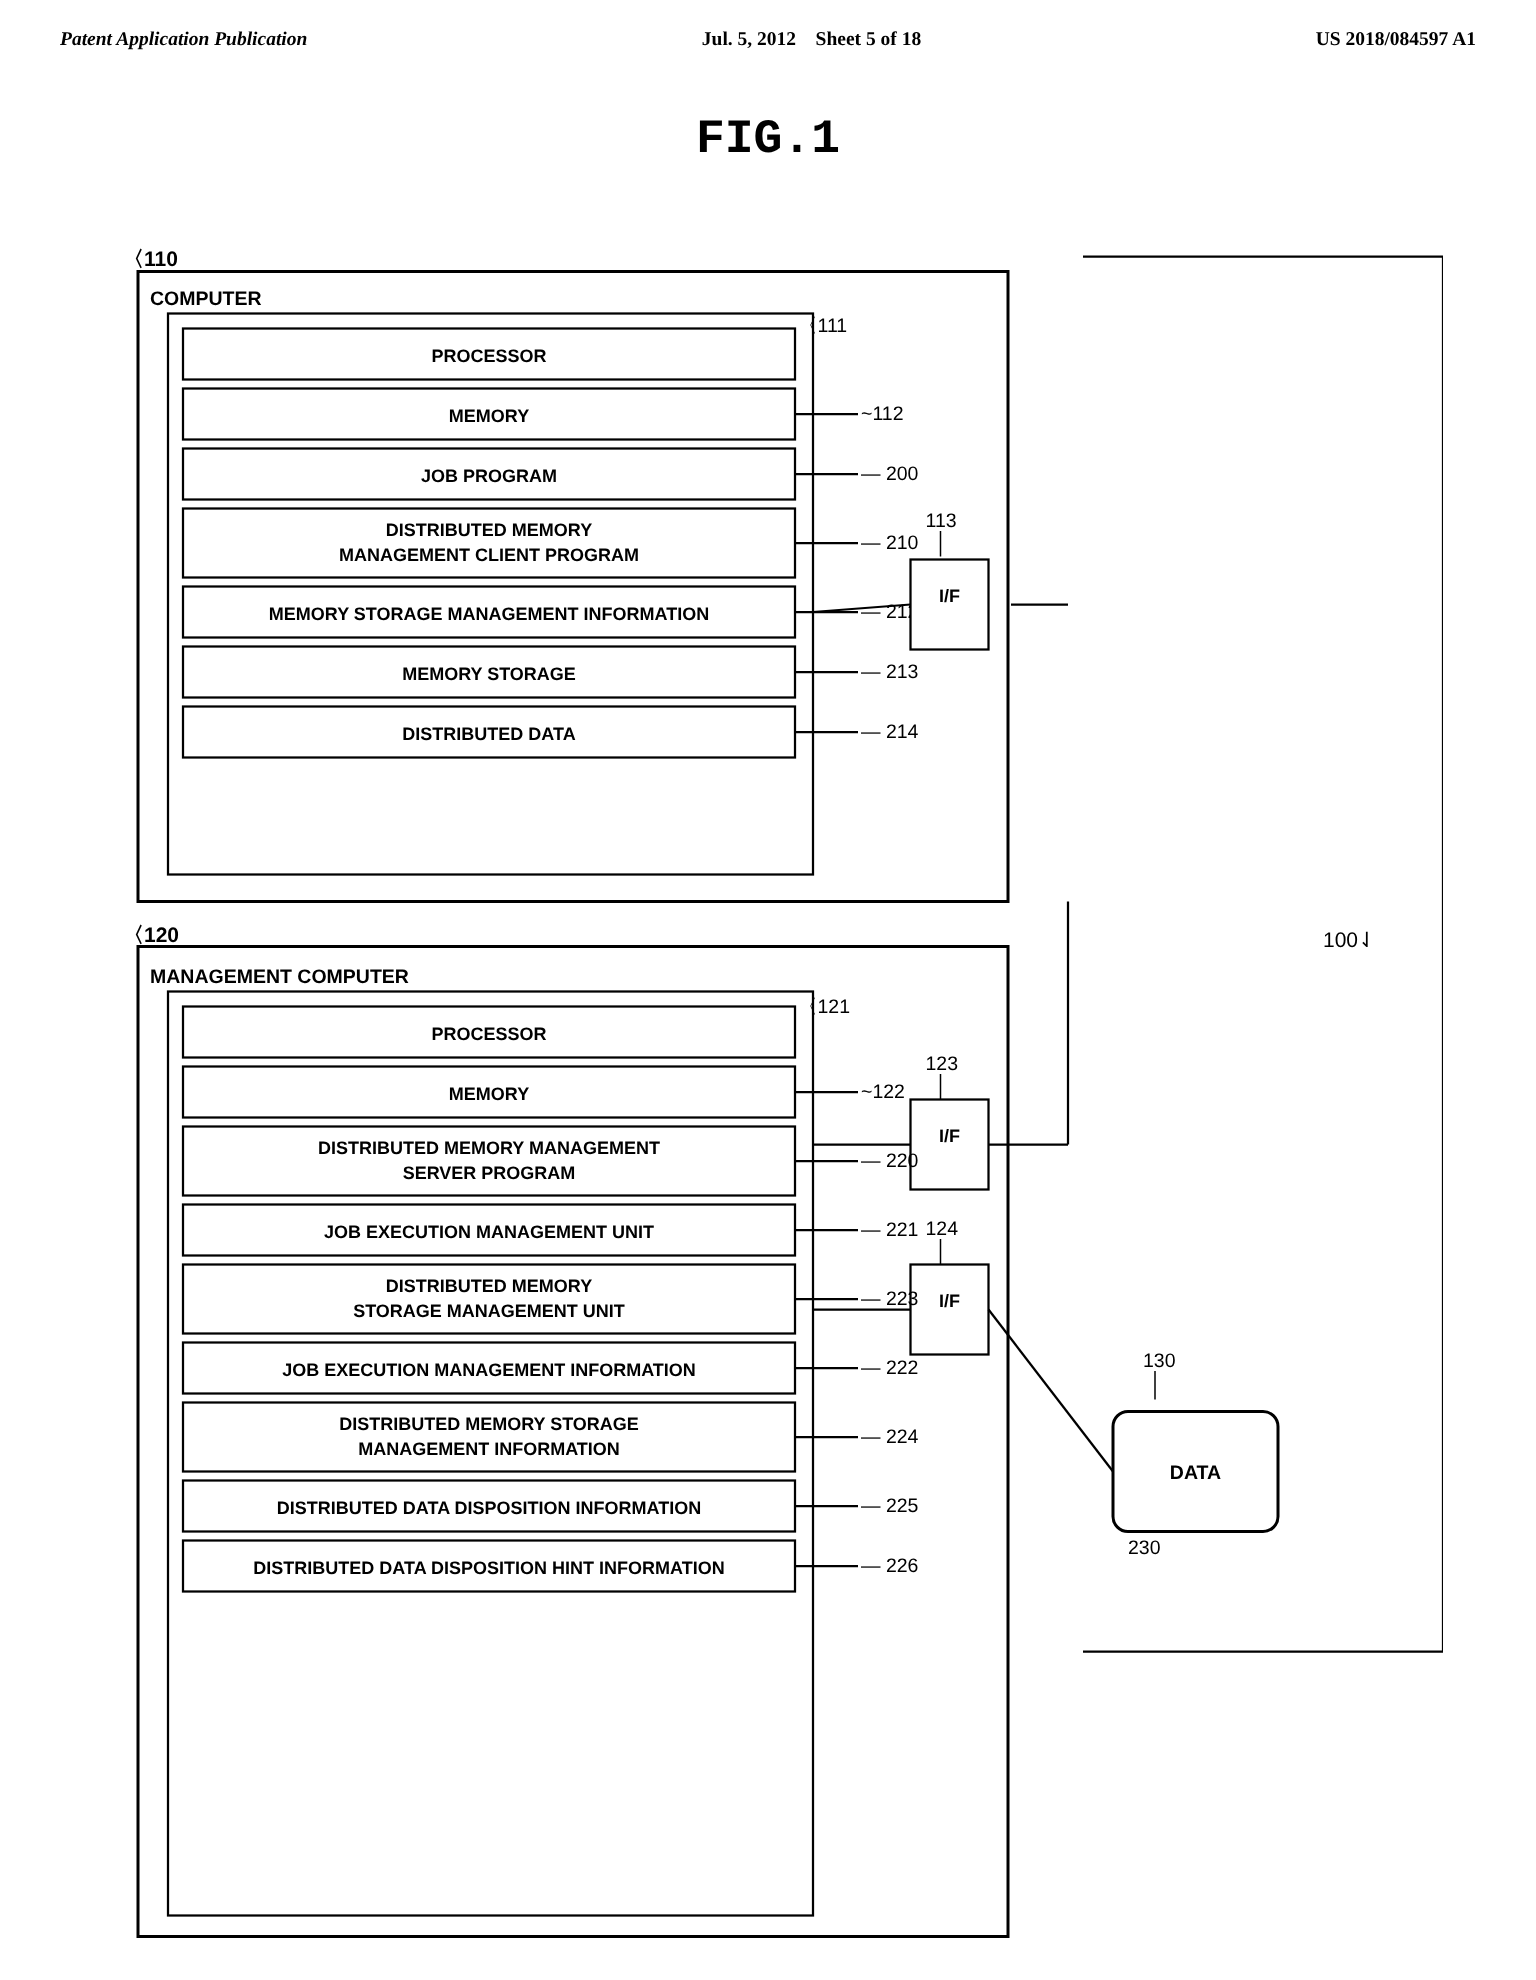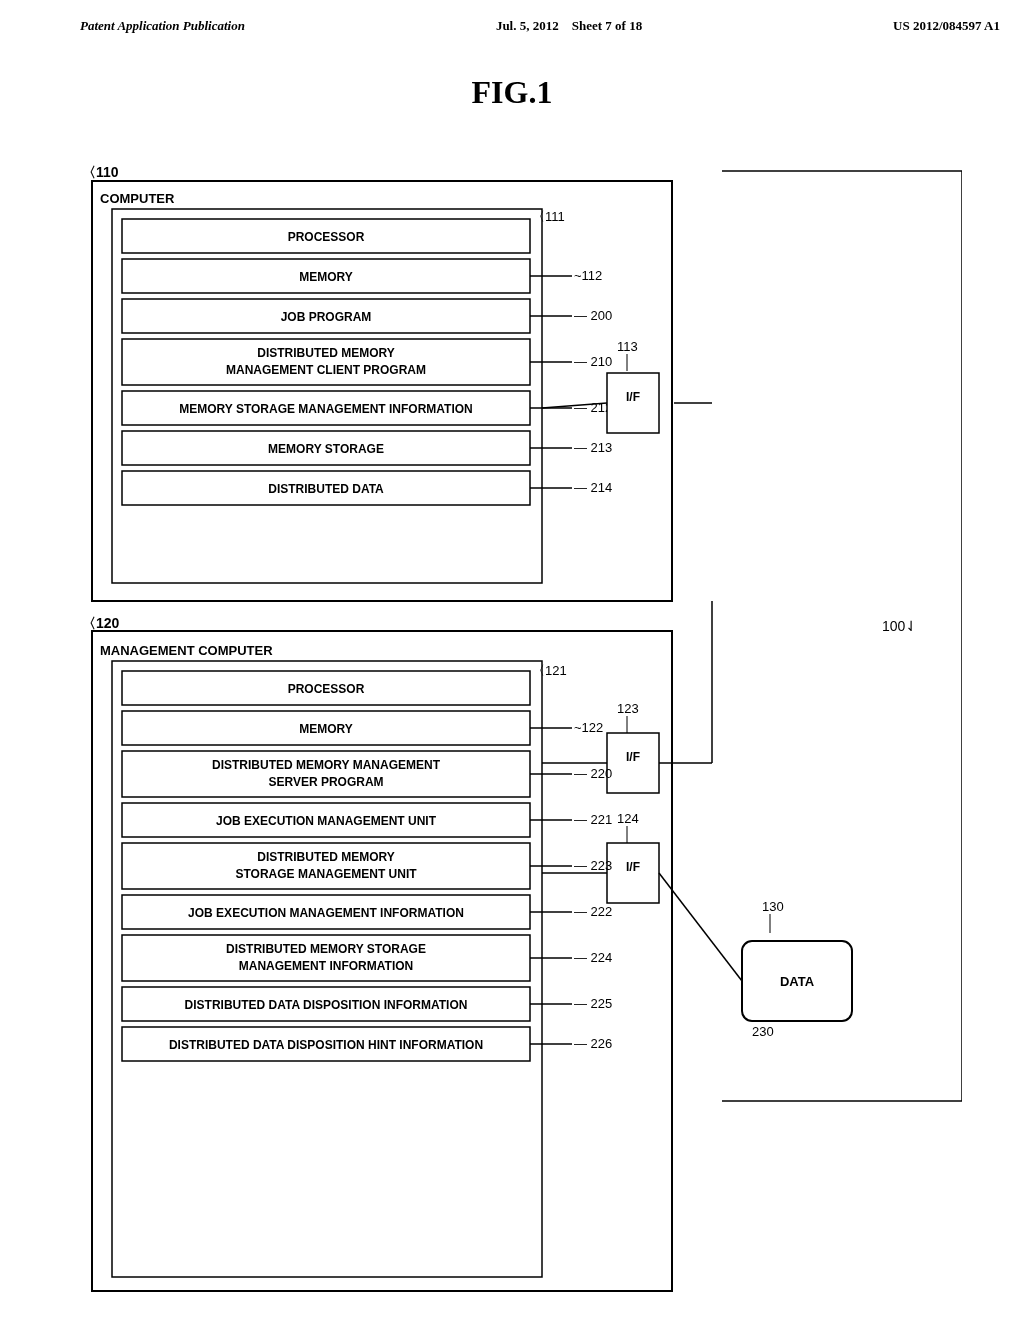--- a/index.html
+++ b/index.html
@@ -10,24 +10,23 @@
       min-height: 1320px;
       position: relative;
       overflow-x: hidden;
     }
 
     
     .header {
       display: flex;
       justify-content: space-between;
       align-items: center;
-      padding: 18px 24px 10px 40px;
+      padding: 18px 40px 10px 40px;
       font-size: 13px;
       font-weight: bold;
-      margin-left: 40px;
     }
 
     .header-left {
       font-style: italic;
       font-size: 13px;
       font-weight: bold;
     }
 
     .header-center {
       font-size: 13px;
@@ -39,31 +38,32 @@
       position: relative;
     }
 
     
     .fig-title {
       text-align: center;
       font-size: 32px;
       font-weight: bold;
       margin-bottom: 30px;
       margin-top: 10px;
+      font-family: Liberation Mono, monospace;
     }
   </style>
 </head>
 <body>
 
 <div class="header">
   <span class="header-left">Patent Application Publication</span>
   <span class="header-center">
-    <span>Jul. 5, 2012</span>&nbsp;&nbsp;&nbsp;&nbsp;<span>Sheet 7 of 18</span>
+    <span>Jul. 5, 2012</span>&nbsp;&nbsp;&nbsp;&nbsp;<span>Sheet 5 of 18</span>
   </span>
-  <span>US 2012/084597 A1</span>
+  <span>US 2018/084597 A1</span>
 </div>
 
 <div class="main">
   <div class="fig-title">FIG.1</div>
 
   <svg viewBox="0 0 900 1180" width="900" height="1180" style="display:block; margin: 0 auto;" xmlns="http://www.w3.org/2000/svg" font-family="Arial, sans-serif">
 
     <rect x="30" y="40" width="580" height="420" fill="white" stroke="black" stroke-width="2"></rect>
 
     <text x="20" y="36" font-size="14" font-weight="bold">〈110</text>

